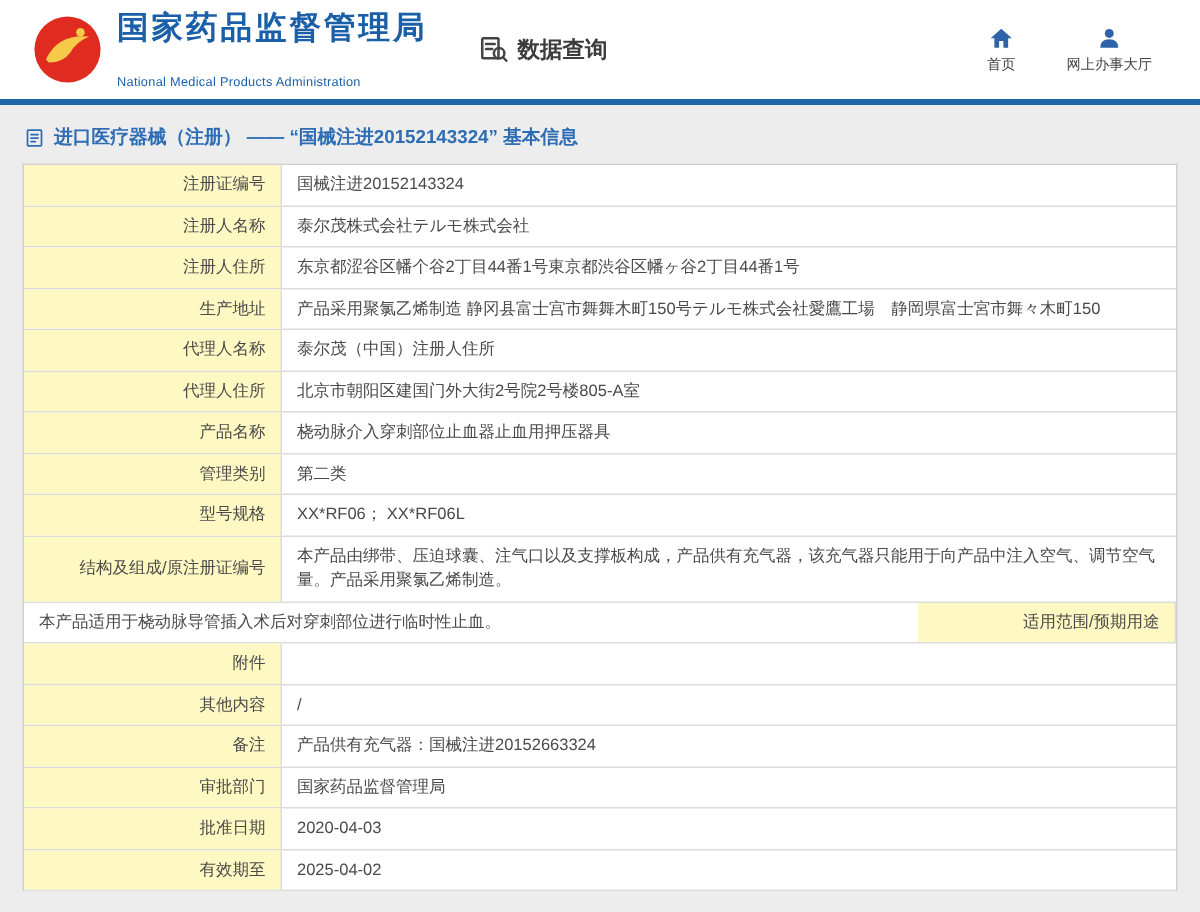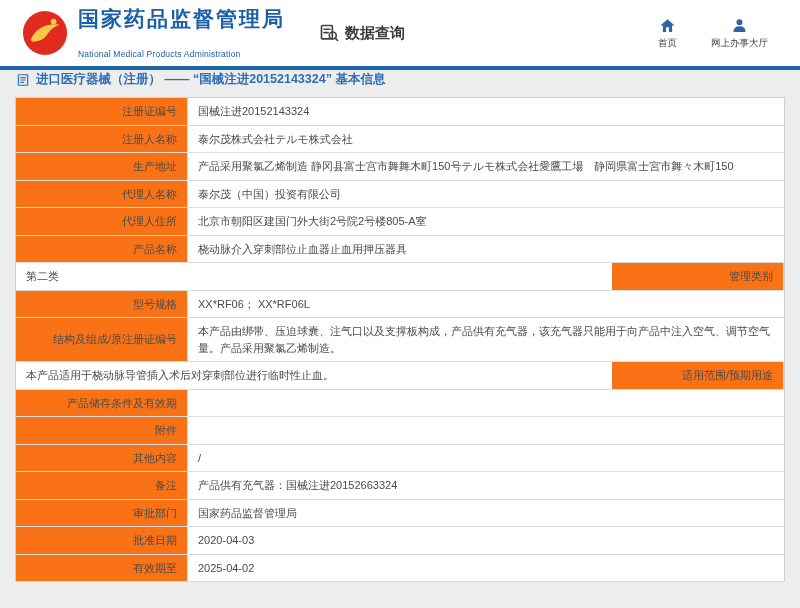--- a/index.html
+++ b/index.html
@@ -31,37 +31,37 @@
   .dq-icon { width:20px; height:20px; }
 
   .top-nav { margin-left:auto; display:flex; gap:34px; padding-right:10px; }
   .nav-item { display:flex; flex-direction:column; align-items:center; gap:3px; cursor:pointer; }
   .nav-item svg { width:17px; height:17px; }
   .nav-item .nav-label { font-size:9.5px; color:#444; white-space:nowrap; }
 
   
   .breadcrumb-row {
     display:flex; align-items:center; gap:6px;
-    padding:1px 16px 9px 16px;
+    padding:13px 16px 9px 16px;
   }
   .bc-icon { width:14px; height:14px; }
   .bc-text { color:#2e6db4; font-size:12.5px; font-weight:600; }
 
   
   .info-table {
     margin:0 15px;
     background:#ffffff;
     border:1px solid #cfcfcf;
     border-bottom:none;
   }
   .row { display:flex; border-bottom:1px solid #dcdcdc; min-height:24px; }
   .cell { padding:5px 10px; font-size:11px; line-height:1.5; }
   .label {
     width:172px; flex:0 0 172px;
-    background:#f97316;
+    background:#fef9c3;
     border-right:1px solid #dcdcdc;
     color:#4a4a4a;
     display:flex; align-items:center; justify-content:flex-end;
     text-align:right;
     gap:3px;
   }
   .value {
     flex:1; color:#4a4a4a;
     display:flex; align-items:center;
     word-break:break-all;
@@ -125,54 +125,54 @@
 
   <div class="row">
     <div class="cell label">注册证编号</div>
     <div class="cell value">国械注进20152143324</div>
   </div>
   <div class="row">
     <div class="cell label">注册人名称</div>
     <div class="cell value">泰尔茂株式会社テルモ株式会社</div>
   </div>
   <div class="row">
+    <div class="cell label">注册人住所</div>
+    <div class="cell value">东京都涩谷区幡个谷2丁目44番1号東京都渋谷区幡ヶ谷2丁目44番1号</div>
+  </div>
+  <div class="row">
     <div class="cell label">生产地址</div>
     <div class="cell value">产品采用聚氯乙烯制造 静冈县富士宫市舞舞木町150号テルモ株式会社愛鷹工場　静岡県富士宮市舞々木町150</div>
   </div>
   <div class="row">
     <div class="cell label">代理人名称</div>
-    <div class="cell value">泰尔茂（中国）投资有限公司</div>
+    <div class="cell value">泰尔茂（中国）注册人住所</div>
   </div>
   <div class="row">
     <div class="cell label">代理人住所</div>
     <div class="cell value">北京市朝阳区建国门外大街2号院2号楼805-A室</div>
   </div>
   <div class="row">
     <div class="cell label">产品名称</div>
     <div class="cell value">桡动脉介入穿刺部位止血器止血用押压器具</div>
   </div>
   <div class="row">
+    <div class="cell label">管理类别</div>
     <div class="cell value">第二类</div>
-    <div class="cell label">管理类别</div>
   </div>
   <div class="row">
     <div class="cell label">型号规格</div>
     <div class="cell value">XX*RF06； XX*RF06L</div>
   </div>
   <div class="row">
     <div class="cell label">结构及组成/原注册证编号</div>
     <div class="cell value">本产品由绑带、压迫球囊、注气口以及支撑板构成，产品供有充气器，该充气器只能用于向产品中注入空气、调节空气量。产品采用聚氯乙烯制造。</div>
   </div>
   <div class="row">
     <div class="cell value">本产品适用于桡动脉导管插入术后对穿刺部位进行临时性止血。</div>
     <div class="cell label">适用范围/预期用途</div>
-  </div>
-  <div class="row">
-    <div class="cell label">产品储存条件及有效期</div>
-    <div class="cell value"></div>
   </div>
   <div class="row">
     <div class="cell label">附件</div>
   </div>
   <div class="row">
     <div class="cell label">其他内容</div>
     <div class="cell value">/</div>
   </div>
   <div class="row">
     <div class="cell label">备注</div>

